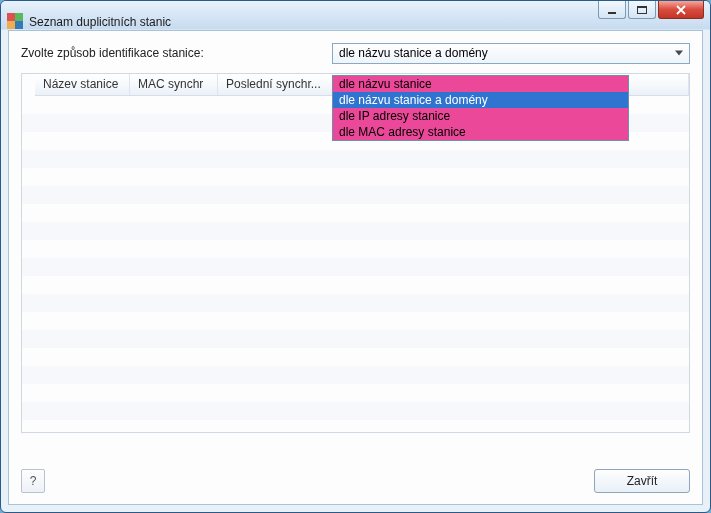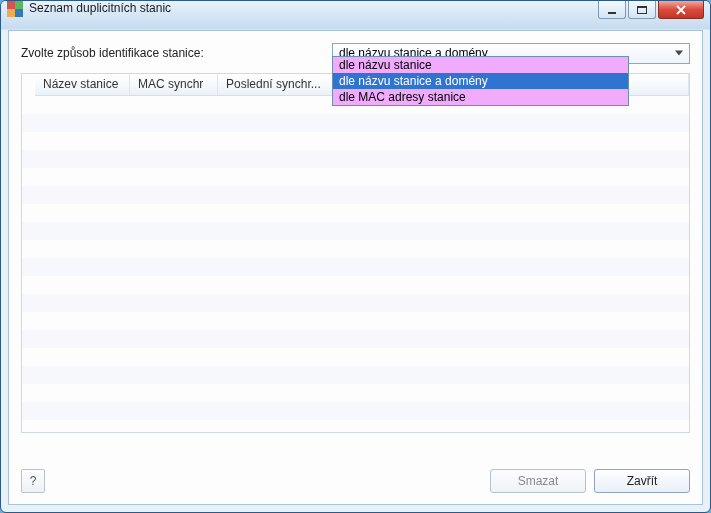--- a/index.html
+++ b/index.html
@@ -5,21 +5,21 @@
 * { box-sizing: border-box; margin: 0; padding: 0; font-family: "Segoe UI", Tahoma, sans-serif; font-size: 12px; }
 html, body { width: 711px; height: 513px; background: #6badd7; overflow: hidden; }
 
 .window {
   width: 711px; height: 513px;
   background: linear-gradient(#d7e6f4, #bcd6ec 8px, #c7dbef 28px, #e8f0f8 29px);
   border: 1px solid #2a5a8a; border-radius: 6px;
   position: relative;
 }
 .titlebar {
-  height: 28px; display: flex; align-items: flex-start; padding: 0 6px;
+  height: 28px; display: flex; align-items: flex-end; padding: 0 6px;
   background: linear-gradient(#e9f2fb, #d6e6f5 50%, #c7dbef);
   border-top-left-radius: 5px; border-top-right-radius: 5px;
 }
 .app-icon {
   width: 16px; height: 16px; margin-right: 6px;
   display: inline-grid; grid-template-columns: 8px 8px; grid-template-rows: 8px 8px;
 }
 .app-icon span:nth-child(1){background:#d9534f}
 .app-icon span:nth-child(2){background:#5cb85c}
 .app-icon span:nth-child(3){background:#f0ad4e}
@@ -51,22 +51,22 @@
   background: linear-gradient(#fefefe,#eef4fb);
   display:flex; align-items:center; padding: 0 18px 0 6px;
   color:#000; position:relative;
 }
 .combo::after{
   content:""; position:absolute; right:6px; top:50%;
   border-left:4px solid transparent; border-right:4px solid transparent; border-top:5px solid #4a4a4a;
   transform: translateY(-50%);
 }
 .dropdown {
-  position:absolute; left:0; top:13px; width: 297px;
-  background:#f0abfc; border:1px solid #6f8fae; z-index:5;
+  position:absolute; left:0; top:32px; width: 297px;
+  background:#ec4899; border:1px solid #6f8fae; z-index:5;
 }
 .dd-item { padding: 1px 6px; color:#000; cursor:default; height:16px; line-height:14px; font-size:12px; }
 .dd-item.selected { background:#2f74d0; color:#fff; }
 
 .table-frame {
   border: 1px solid #cfd8e3; height: 360px; overflow:hidden;
 }
 .thead {
   display:flex; height: 22px;
   background: linear-gradient(#ffffff,#f6f9fc 50%, #ebf1f8);
@@ -136,20 +136,21 @@
 
     <div class="row-top">
       <span class="prompt">Zvolte způsob identifikace stanice:</span>
       <div class="combo-wrap">
         <div class="combo">
           <span>dle názvu stanice a domény</span>
         </div>
         <div class="dropdown" id="dd">
             <div class="dd-item">dle názvu stanice</div>
             <div class="dd-item selected">dle názvu stanice a domény</div>
+            <div class="dd-item">dle IP adresy stanice</div>
             <div class="dd-item">dle MAC adresy stanice</div>
           </div>
       </div>
     </div>
 
     <div class="table-frame">
       <div class="thead">
         <div class="th col0">Název stanice</div>
         <div class="th col3">MAC synchr</div>
         <div class="th col4">Poslední synchr...</div>
@@ -173,18 +174,17 @@
           <div class="trow"></div>
           <div class="trow"></div>
           <div class="trow"></div>
           <div class="trow"></div>
         </div>
     </div>
 
     <div class="footer">
       <div class="help-btn">?</div>
       <div class="spacer"></div>
-      <div class="btn">Smazat</div>
       <div class="btn enabled">Zavřít</div>
     </div>
 
   </div>
 </div>
 
 </body></html>

